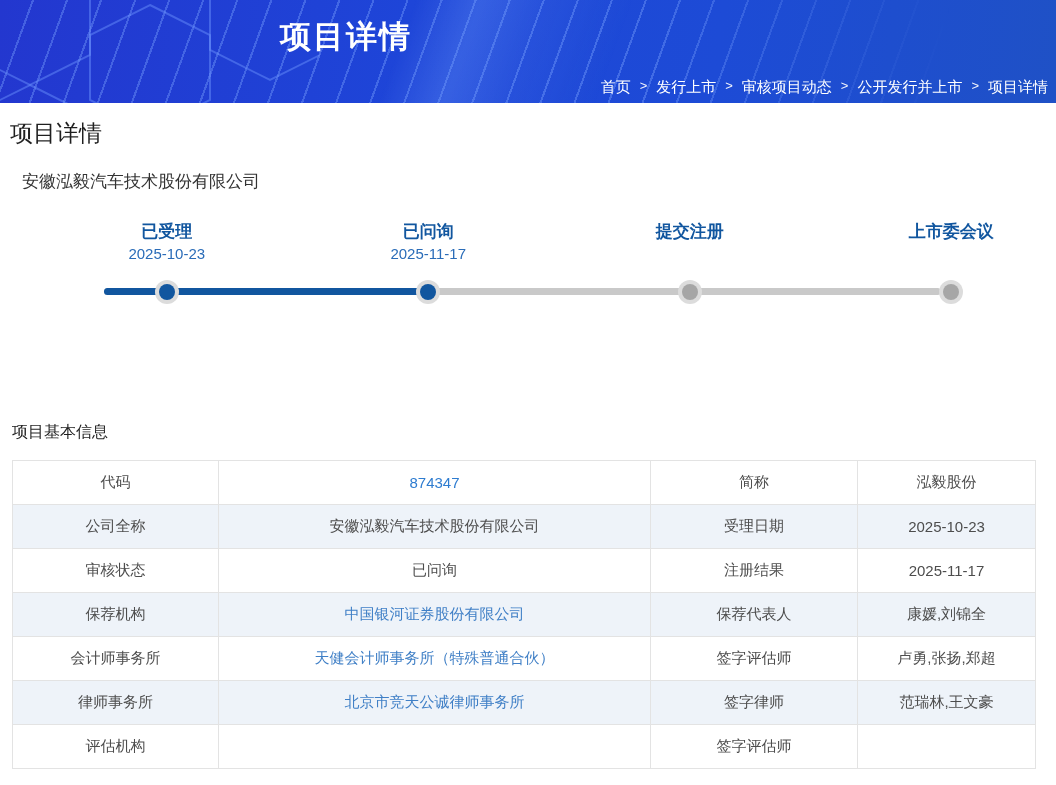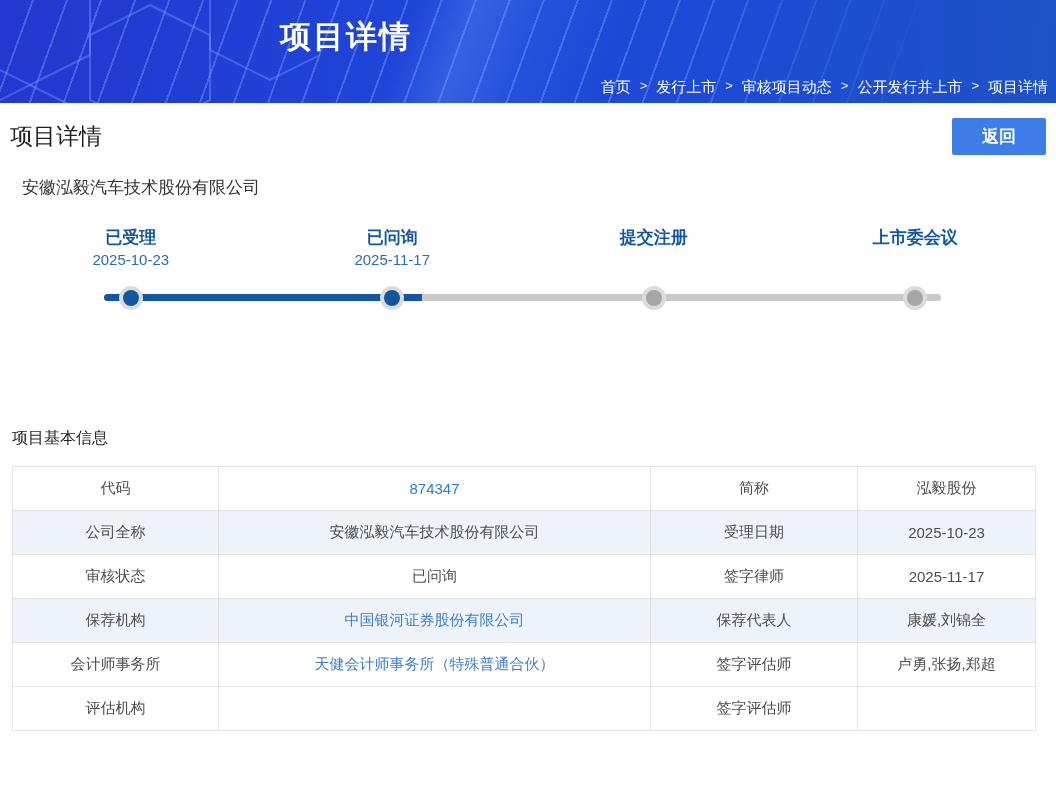--- a/index.html
+++ b/index.html
@@ -42,21 +42,21 @@
   
   .page-head{display:flex;align-items:center;justify-content:space-between;
     margin:15px 10px 0 10px;}
   .page-title{font-size:23px;color:#1f1f1f;font-weight:500;}
   .back-btn{width:94px;height:37px;background:var(--accent-blue);color:#fff;
     border:none;font-size:17px;font-weight:bold;cursor:pointer;border-radius:2px;
     font-family:inherit;}
   .company-name{margin:21px 0 0 22px;font-size:17px;color:#333;}
 
   
-  .timeline{position:relative;width:1046px;margin:27px 0 0 0;height:90px;}
+  .timeline{position:relative;width:1046px;margin:27px 0 0 0;height:90px;padding-left:36px;}
   .stages{display:flex;width:1046px;}
   .stage{flex:1;display:flex;flex-direction:column;align-items:center;}
   .stage-label{font-size:17px;font-weight:bold;color:var(--tl-label);height:25px;}
   .stage-date{font-size:15px;color:var(--tl-date);height:22px;}
   .dot-row{height:26px;margin-top:12px;display:flex;align-items:center;justify-content:center;position:relative;z-index:2;}
   .dot{width:16px;height:16px;border-radius:50%;box-shadow:0 0 0 4px var(--halo);}
   .stage.done .dot{background:var(--tl-done);}
   .stage.pending .dot{background:var(--dot-pending);}
   .track{position:absolute;left:104px;width:837px;top:68px;height:7px;
     background:var(--track-gray);border-radius:4px;z-index:1;}
@@ -94,21 +94,20 @@
       <span class="bc-item">审核项目动态</span>
       <span class="bc-sep">&gt;</span>
       <span class="bc-item">公开发行并上市</span>
       <span class="bc-sep">&gt;</span>
       <span class="bc-item">项目详情</span>
     </div>
 </div>
 
 <div class="page-head">
   <div class="page-title">项目详情</div>
-  <button class="back-btn">返回</button>
 </div>
 
 <div class="company-name">安徽泓毅汽车技术股份有限公司</div>
 
 <div class="timeline">
   <div class="stages">
       <div class="stage done">
         <div class="stage-label">已受理</div>
         <div class="stage-date">2025-10-23</div>
         <div class="dot-row">
@@ -159,35 +158,41 @@
       </tr>
       <tr class="alt">
         <td><span>公司全称</span></td>
         <td><span>安徽泓毅汽车技术股份有限公司</span></td>
         <td><span>受理日期</span></td>
         <td><span>2025-10-23</span></td>
       </tr>
       <tr>
         <td><span>审核状态</span></td>
         <td><span>已问询</span></td>
-        <td><span>签字律师</span></td>
+        <td><span>注册结果</span></td>
         <td><span>2025-11-17</span></td>
       </tr>
       <tr class="alt">
         <td><span>保荐机构</span></td>
         <td><a class="cell-link">中国银河证券股份有限公司</a></td>
         <td><span>保荐代表人</span></td>
         <td><span>康媛,刘锦全</span></td>
       </tr>
       <tr>
         <td><span>会计师事务所</span></td>
         <td><a class="cell-link">天健会计师事务所（特殊普通合伙）</a></td>
         <td><span>签字评估师</span></td>
         <td><span>卢勇,张扬,郑超</span></td>
       </tr>
+      <tr class="alt">
+        <td><span>律师事务所</span></td>
+        <td><a class="cell-link">北京市竞天公诚律师事务所</a></td>
+        <td><span>签字律师</span></td>
+        <td><span>范瑞林,王文豪</span></td>
+      </tr>
       <tr>
         <td><span>评估机构</span></td>
         <td><span></span></td>
         <td><span>签字评估师</span></td>
         <td><span></span></td>
       </tr>
     </tbody>
 </table>
 
 </body></html>

